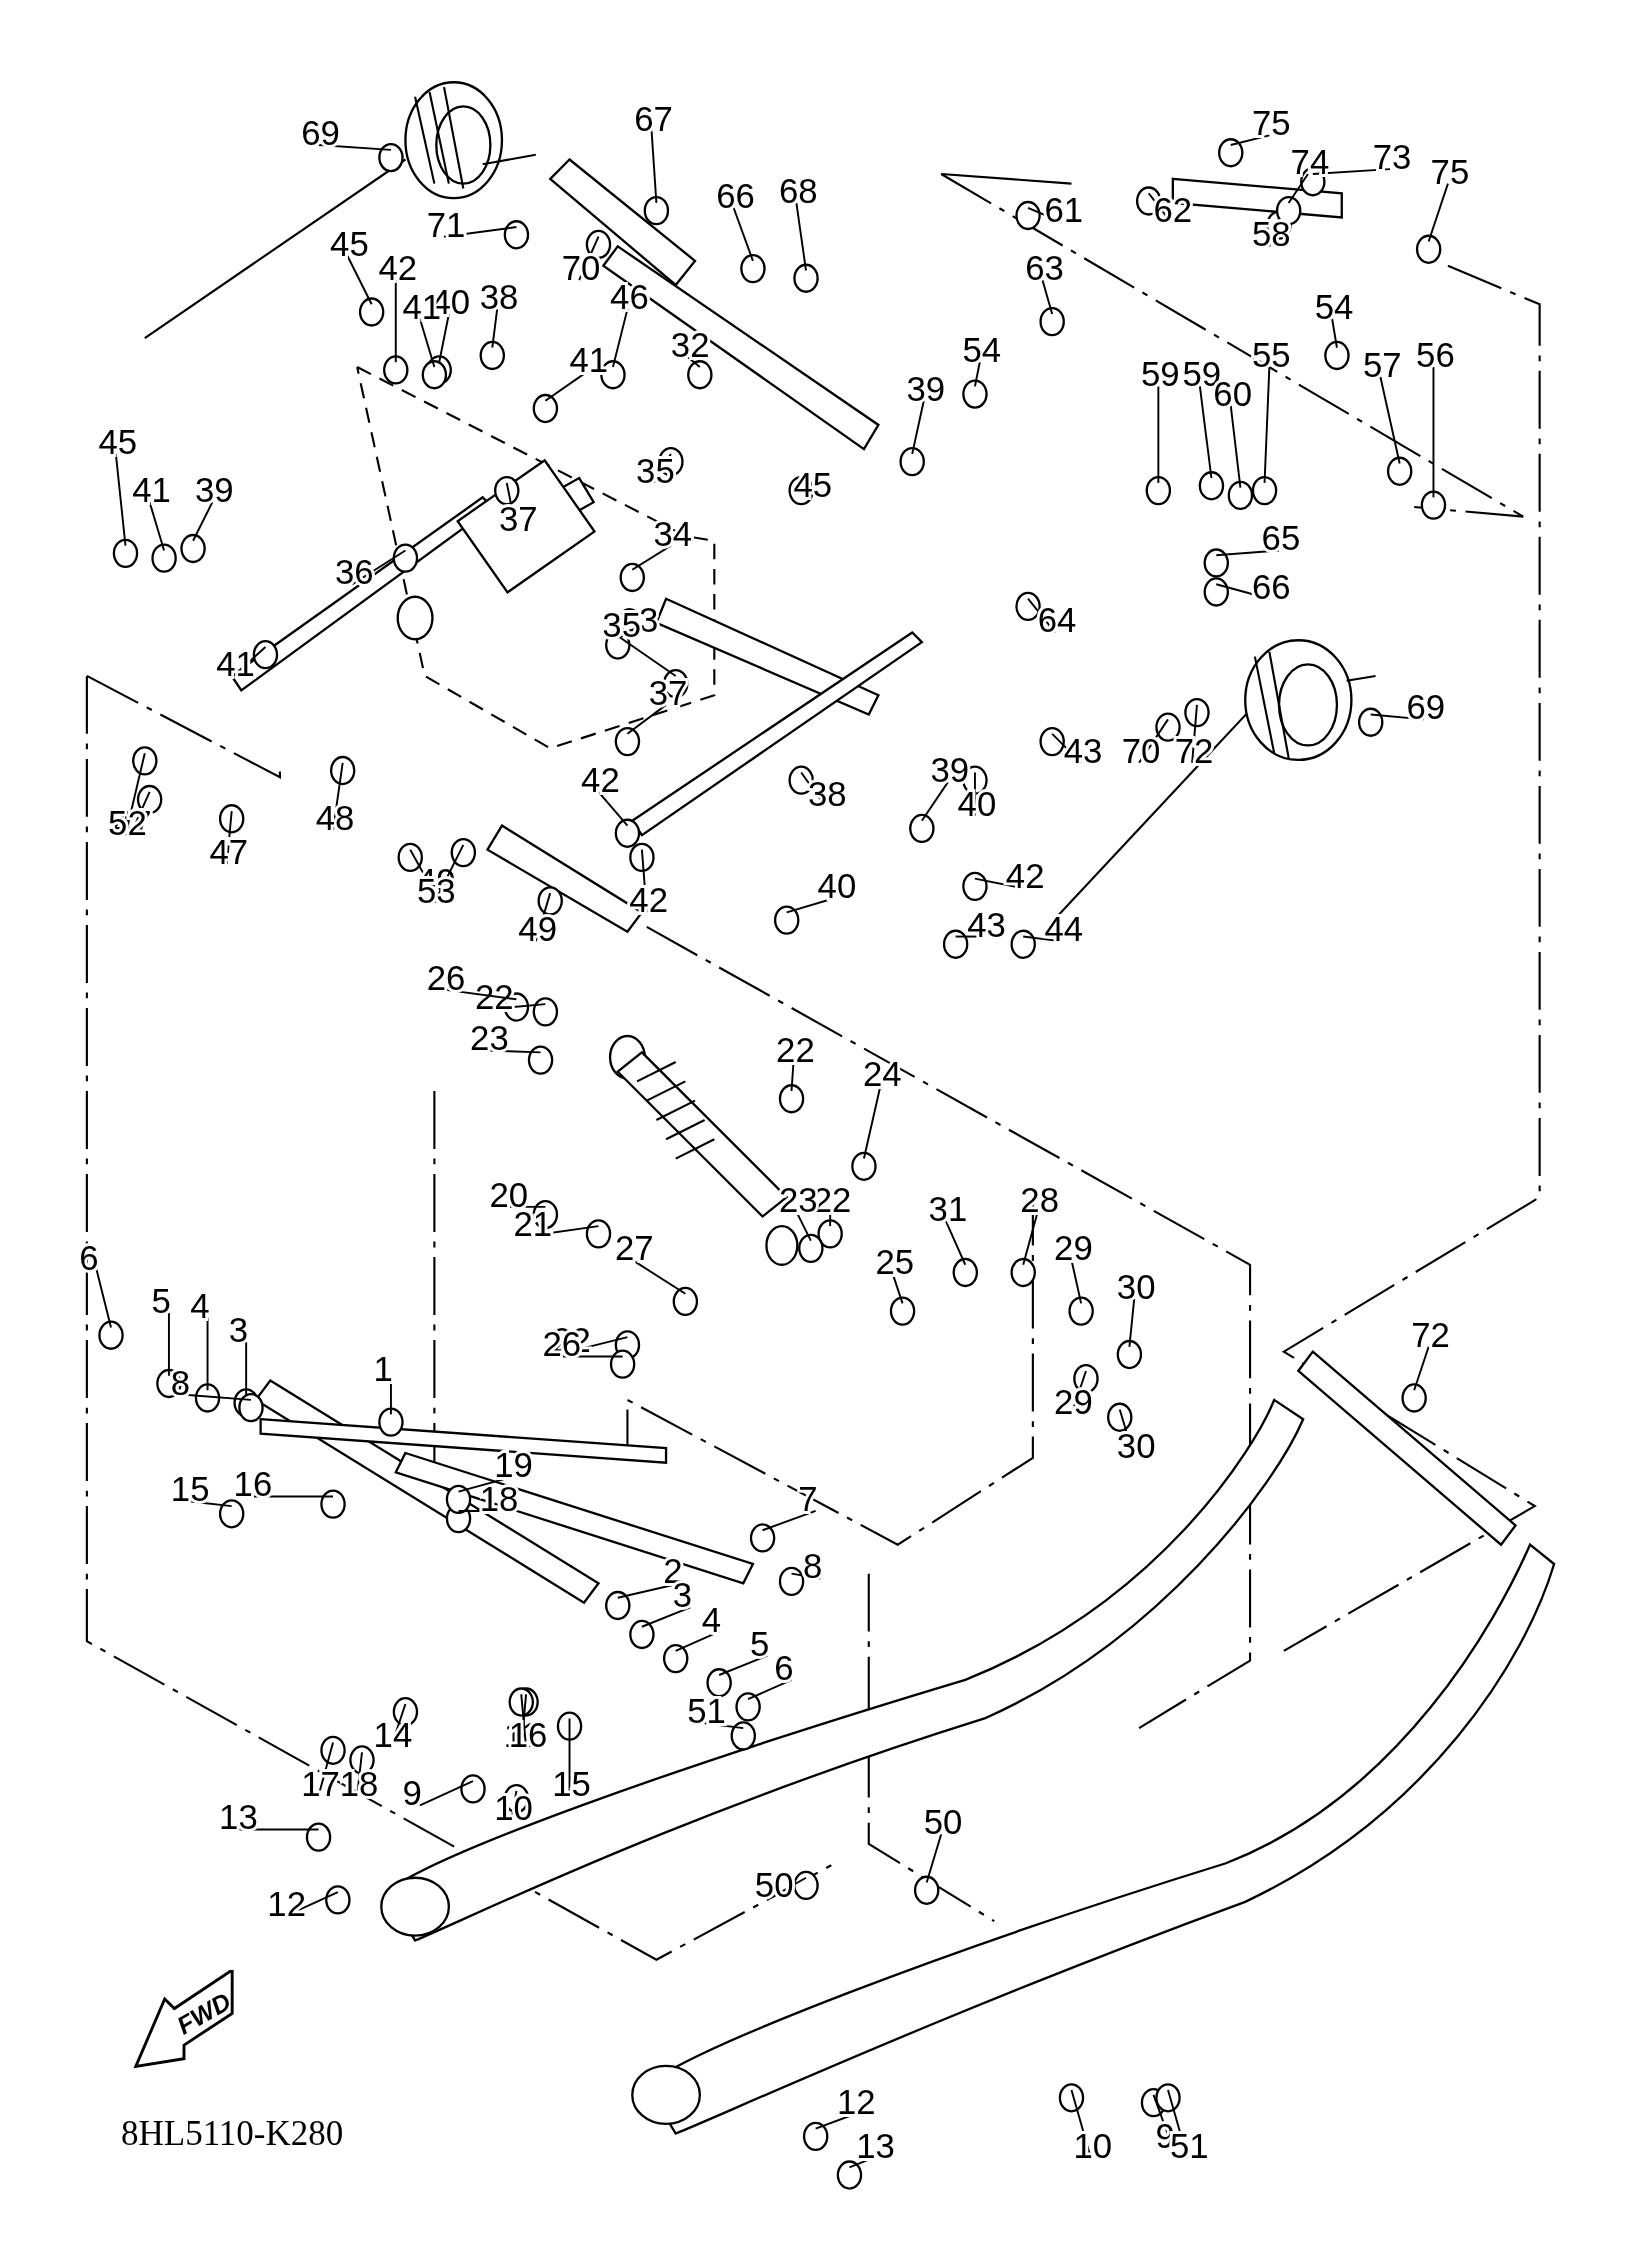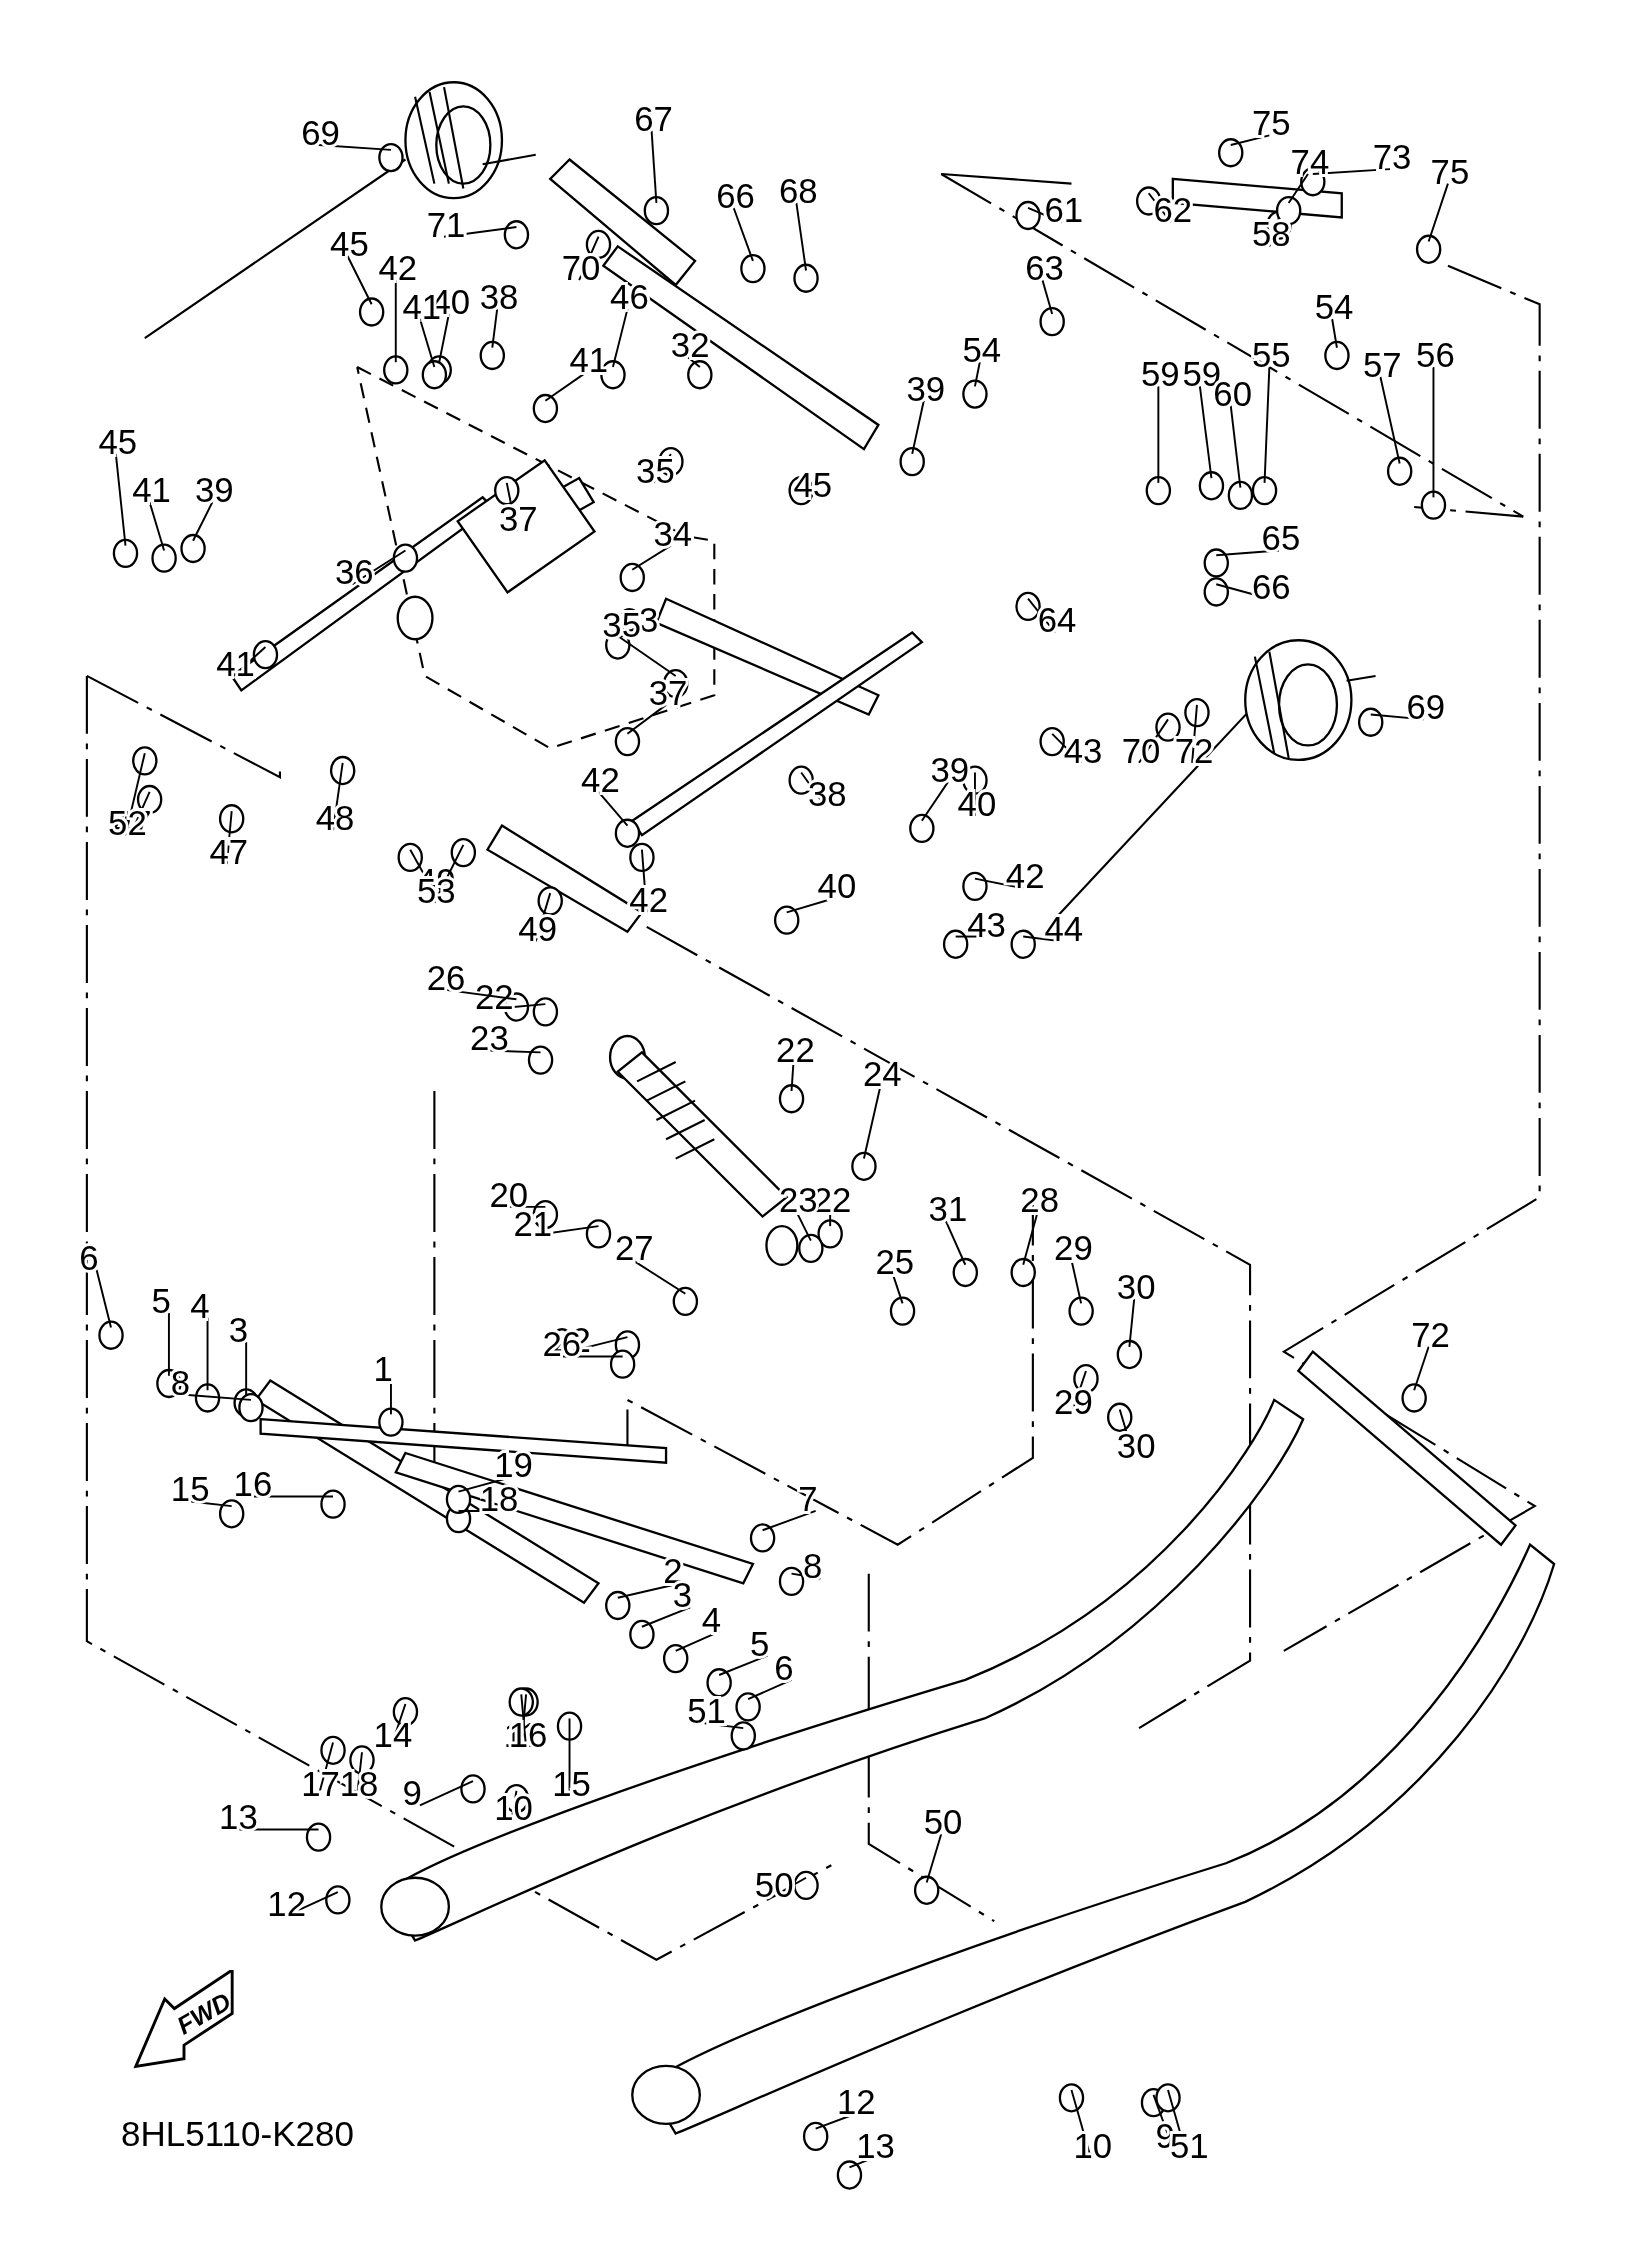--- a/index.html
+++ b/index.html
@@ -4,21 +4,21 @@
 <style>
   html,body{margin:0;padding:0;background:#fff;}
   body{width:1641px;height:2266px;position:relative;overflow:hidden;font-family:"Liberation Sans",sans-serif;}
   #diagram{position:absolute;left:0;top:0;width:1641px;height:2266px;}
   .part{fill:#fff;stroke:#000;stroke-width:2.4;}
   .line{fill:none;stroke:#000;stroke-width:2.2;}
   .dash{fill:none;stroke:#000;stroke-width:2.2;stroke-dasharray:60 10 6 10;}
   .dash2{fill:none;stroke:#000;stroke-width:2.2;stroke-dasharray:16 10;}
   .leader{fill:none;stroke:#000;stroke-width:2;}
   .callout{font-family:"Liberation Sans",sans-serif;font-size:36px;fill:#000;}
-  .code{position:absolute;left:121px;top:2114px;font-size:35px;color:#000;font-family:Liberation Sans, sans-serif;}
+  .code{position:absolute;left:121px;top:2114px;font-size:35px;color:#000;font-family:Liberation Serif, serif;}
   .fwd{position:absolute;left:126px;top:1970px;width:116px;height:106px;}
 </style>
 </head>
 <body>
 
 <svg id="diagram" viewBox="0 0 1700 2347" xmlns="http://www.w3.org/2000/svg">
 
   <g>
     <path class="dash" d="M975 180 L1578 535"></path>
     <path class="line" d="M975 180 L1110 190"></path>

